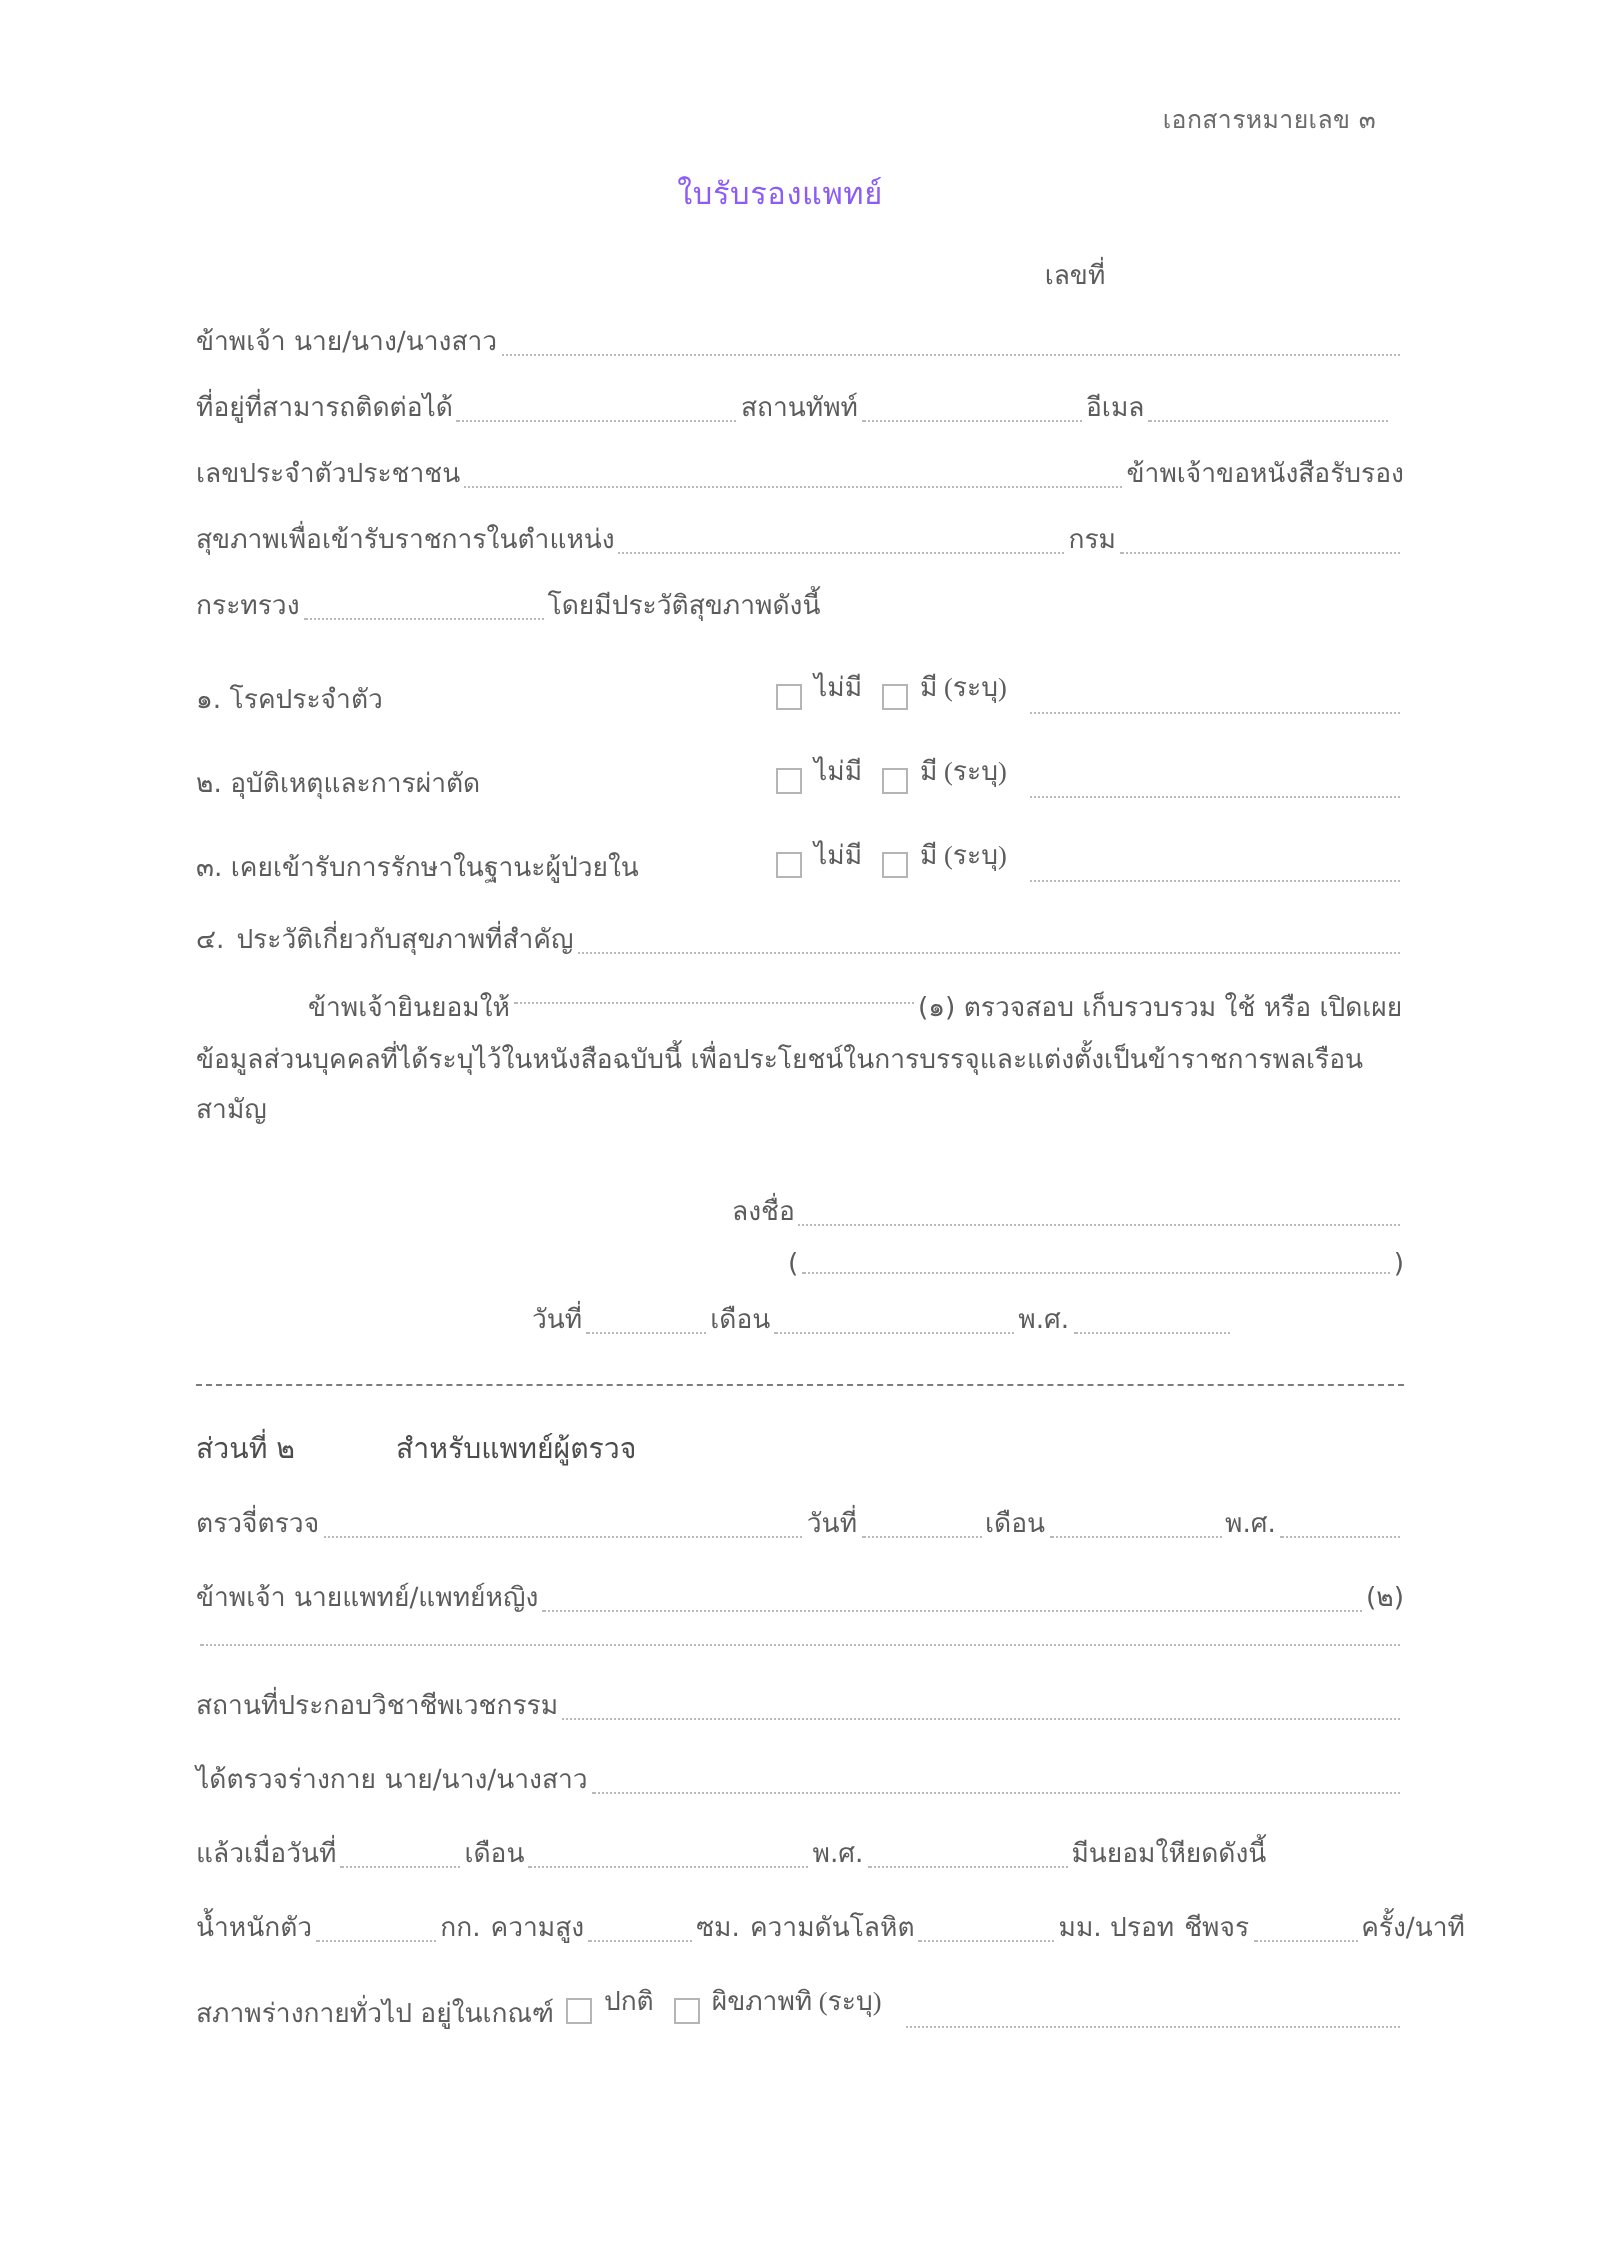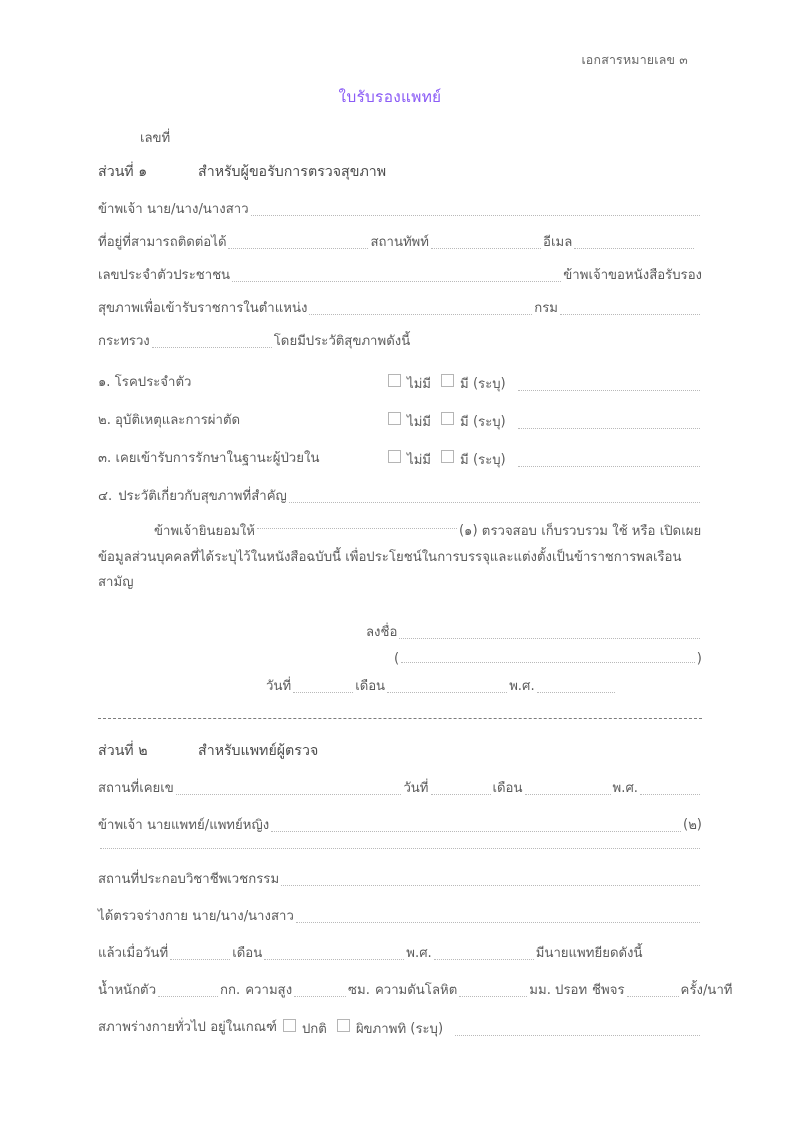--- a/index.html
+++ b/index.html
@@ -48,21 +48,21 @@
     color: #8b5cf6;
     letter-spacing: .3px;
   }
   .title-shift { display: inline-block; transform: translateX(-10px); }
 
   .numline {
     position: absolute;
     top: 127px;
     left: 0;
     width: 799px;
-    text-align: left;
+    text-align: center;
   }
   .numline .inner { display: inline-block; transform: translateX(140px); }
 
   .content {
     position: absolute;
     left: 98px;
     top: 160px;
     width: 604px;
   }
 
@@ -103,21 +103,21 @@
     display: inline-block;
     width: 11px;
     height: 11px;
     border: 1.3px solid #b5b5b5;
     margin-right: 6px;
     position: relative;
     top: 1px;
     flex: 0 0 auto;
     background: #fff;
   }
-  .opt { margin-right: 10px; display: inline-flex; align-items: flex-start; }
+  .opt { margin-right: 10px; display: inline-flex; align-items: flex-end; font-family: Liberation Serif, serif; }
 
   .indent-para {
     margin-top: 2px;
     line-height: 1.95;
     white-space: normal;
   }
   .indent-para .firstindent { display: inline-block; width: 56px; }
 
   .sign-block {
     margin-top: 26px;
@@ -153,24 +153,20 @@
     <div class="inner row" style="width:230px;">
       <span>เลขที่</span>
       <span class="dots"></span>
     </div>
   </div>
 
   <div class="content">
 
     <div>
 
-      <div class="sec-head">
-        <span class="sec-no">ส่วนที่ ๑</span>
-        <span>สำหรับผู้ขอรับการตรวจสุขภาพ</span>
-      </div>
 
       <div class="row line">
         <span>ข้าพเจ้า นาย/นาง/นางสาว</span>
         <span class="dots"></span>
       </div>
 
       <div class="row line">
         <span>ที่อยู่ที่สามารถติดต่อได้</span>
         <span class="dots w140"></span>
         <span>สถานทัพท์</span>
@@ -284,21 +280,21 @@
     <div class="sep"></div>
 
     <div class="sec2">
 
       <div class="sec-head">
         <span class="sec-no">ส่วนที่ ๒</span>
         <span>สำหรับแพทย์ผู้ตรวจ</span>
       </div>
 
       <div class="row line">
-        <span>สถานที่เคยเข</span>
+        <span>ตรวจี่ตรวจ</span>
         <span class="dots"></span>
         <span>วันที่</span>
         <span class="dots w60"></span>
         <span>เดือน</span>
         <span class="dots w86"></span>
         <span>พ.ศ.</span>
         <span class="dots w60"></span>
       </div>
 
       <div class="row line">
@@ -321,21 +317,21 @@
         <span class="dots"></span>
       </div>
 
       <div class="row line">
         <span>แล้วเมื่อวันที่</span>
         <span class="dots w60"></span>
         <span>เดือน</span>
         <span class="dots w140"></span>
         <span>พ.ศ.</span>
         <span class="dots w100"></span>
-        <span>มีนายแพทยียดดังนี้</span>
+        <span>มีนยอมใหียดดังนี้</span>
       </div>
 
       <div class="row line">
         <span>น้ำหนักตัว</span>
         <span class="dots w60"></span>
         <span>กก.</span>
         <span style="width:5px;flex:0 0 5px;"></span>
         <span>ความสูง</span>
         <span class="dots w52"></span>
         <span>ซม.</span>

